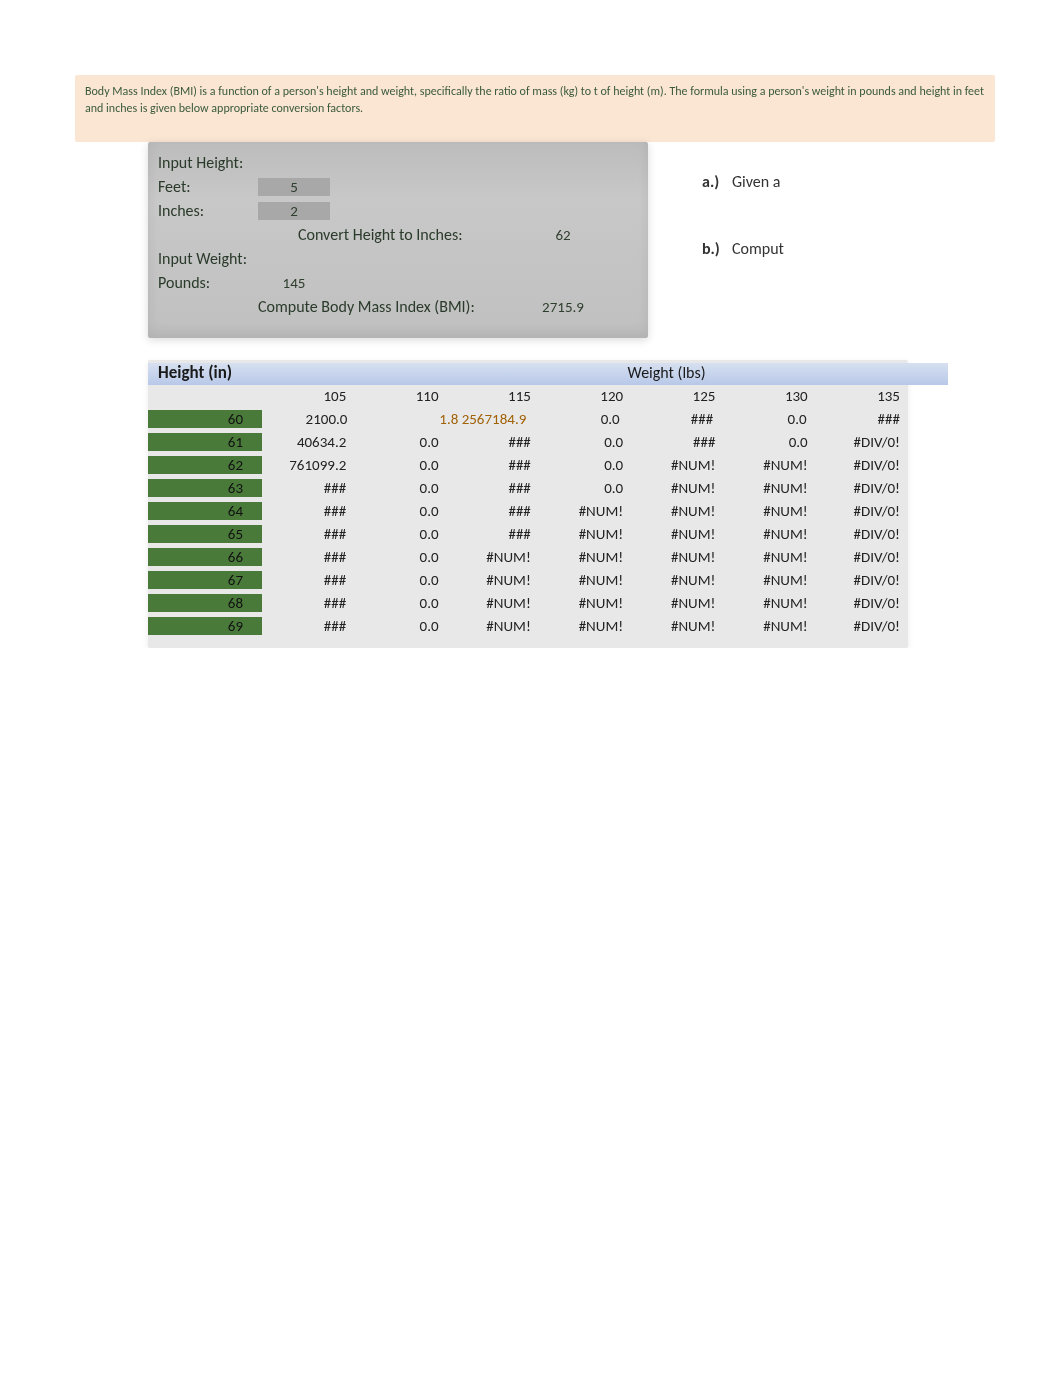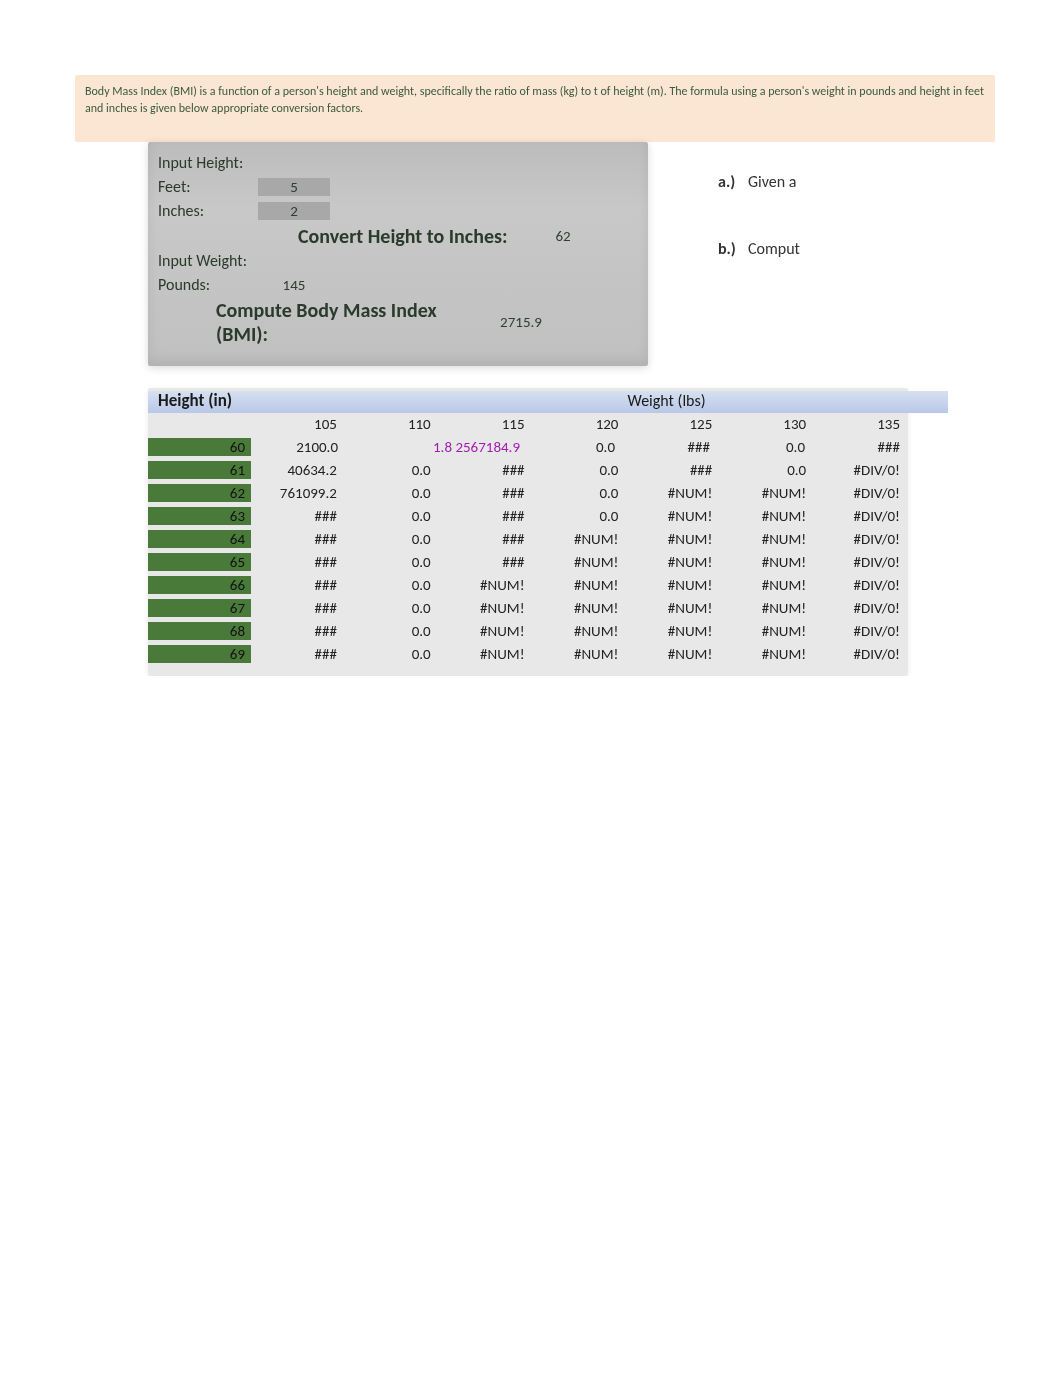--- a/index.html
+++ b/index.html
@@ -21,21 +21,21 @@
       padding: 8px 10px 25px 10px;
       border-radius: 2px;
     }
     .intro-text {
       color: #3a5a3a;
       line-height: 1.4;
       font-size: 12px;
     }
     .main-section {
       display: flex;
-      gap: 70px;
+      gap: 54px;
       margin-left: 148px;
     }
     .input-panel {
       width: 500px;
       background: linear-gradient(180deg, #bcbcbc 0%, #c8c8c8 30%, #c0c0c0 100%);
       padding: 10px 10px 18px 10px;
       border-radius: 2px;
       box-shadow: 0 2px 8px rgba(0,0,0,0.15), inset 0 -6px 12px rgba(0,0,0,0.08);
     }
     .input-row {
@@ -53,22 +53,21 @@
       width: 72px;
       background: #a8a8a8;
       text-align: center;
       color: #2f3f2f;
       padding: 0 0;
     }
     .conv-label {
       margin-left: 90px;
       width: 230px;
       color: #2b3b2b;
-      font-size: 20px;
-      font-weight: bold;
+      font-size: 16px;
     }
     .conv-val {
       width: 70px;
       text-align: center;
       color: #2f3f2f;
     }
     .side-panel {
       margin-top: 30px;
       width: 135px;
     }
@@ -122,23 +121,23 @@
       color: #1a1a1a;
       padding-left: 180px;
       font-size: 16px;
     }
     .colhdr-row {
       display: flex;
       height: 23px;
       align-items: center;
     }
     .leftcol {
-      width: 103px;
+      width: 114px;
       text-align: right;
-      padding-right: 6px;
+      padding-right: 19px;
       color: #222;
     }
     .leftcol.green {
       background: #4a7a3a;
       color: #111;
     }
     .dcell {
       flex: 1;
       text-align: right;
       padding-right: 8px;
@@ -149,21 +148,21 @@
       display: flex;
       height: 23px;
       align-items: center;
     }
     .colhdr-row .leftcol { background: transparent; }
     .cell115-combined {
       flex: 2;
       text-align: right;
       padding-right: 8px;
       font-size: 15px;
-      color: #a21caf;
+      color: #a16207;
     }
   </style>
 </head>
 <body>
 
 <div class="intro-container">
   <div class="intro-text">Body Mass Index (BMI) is a function of a person's height and weight, specifically the ratio of mass (kg) to t of height (m).   The formula using a person's weight in pounds and height in feet and inches is given below appropriate conversion factors.</div>
 </div>
 
 <div class="main-section">
@@ -184,21 +183,21 @@
       <div class="conv-val">62</div>
     </div>
     <div class="input-row">
       <div class="lbl">Input Weight:</div>
     </div>
     <div class="input-row">
       <div class="lbl">Pounds:</div>
       <div class="val-box" style="background:transparent;">145</div>
     </div>
     <div class="input-row">
-      <div class="conv-label" style="margin-left:58px;width:270px;">Compute Body Mass Index (BMI):</div>
+      <div class="conv-label" style="margin-left:100px;width:270px;">Compute Body Mass Index (BMI):</div>
       <div class="conv-val">2715.9</div>
     </div>
   </div>
 
   <div class="side-panel">
     <div class="side-row">
       <div class="side-bold">a.)</div>
       <div>Given a</div>
     </div>
     <div class="side-row">

